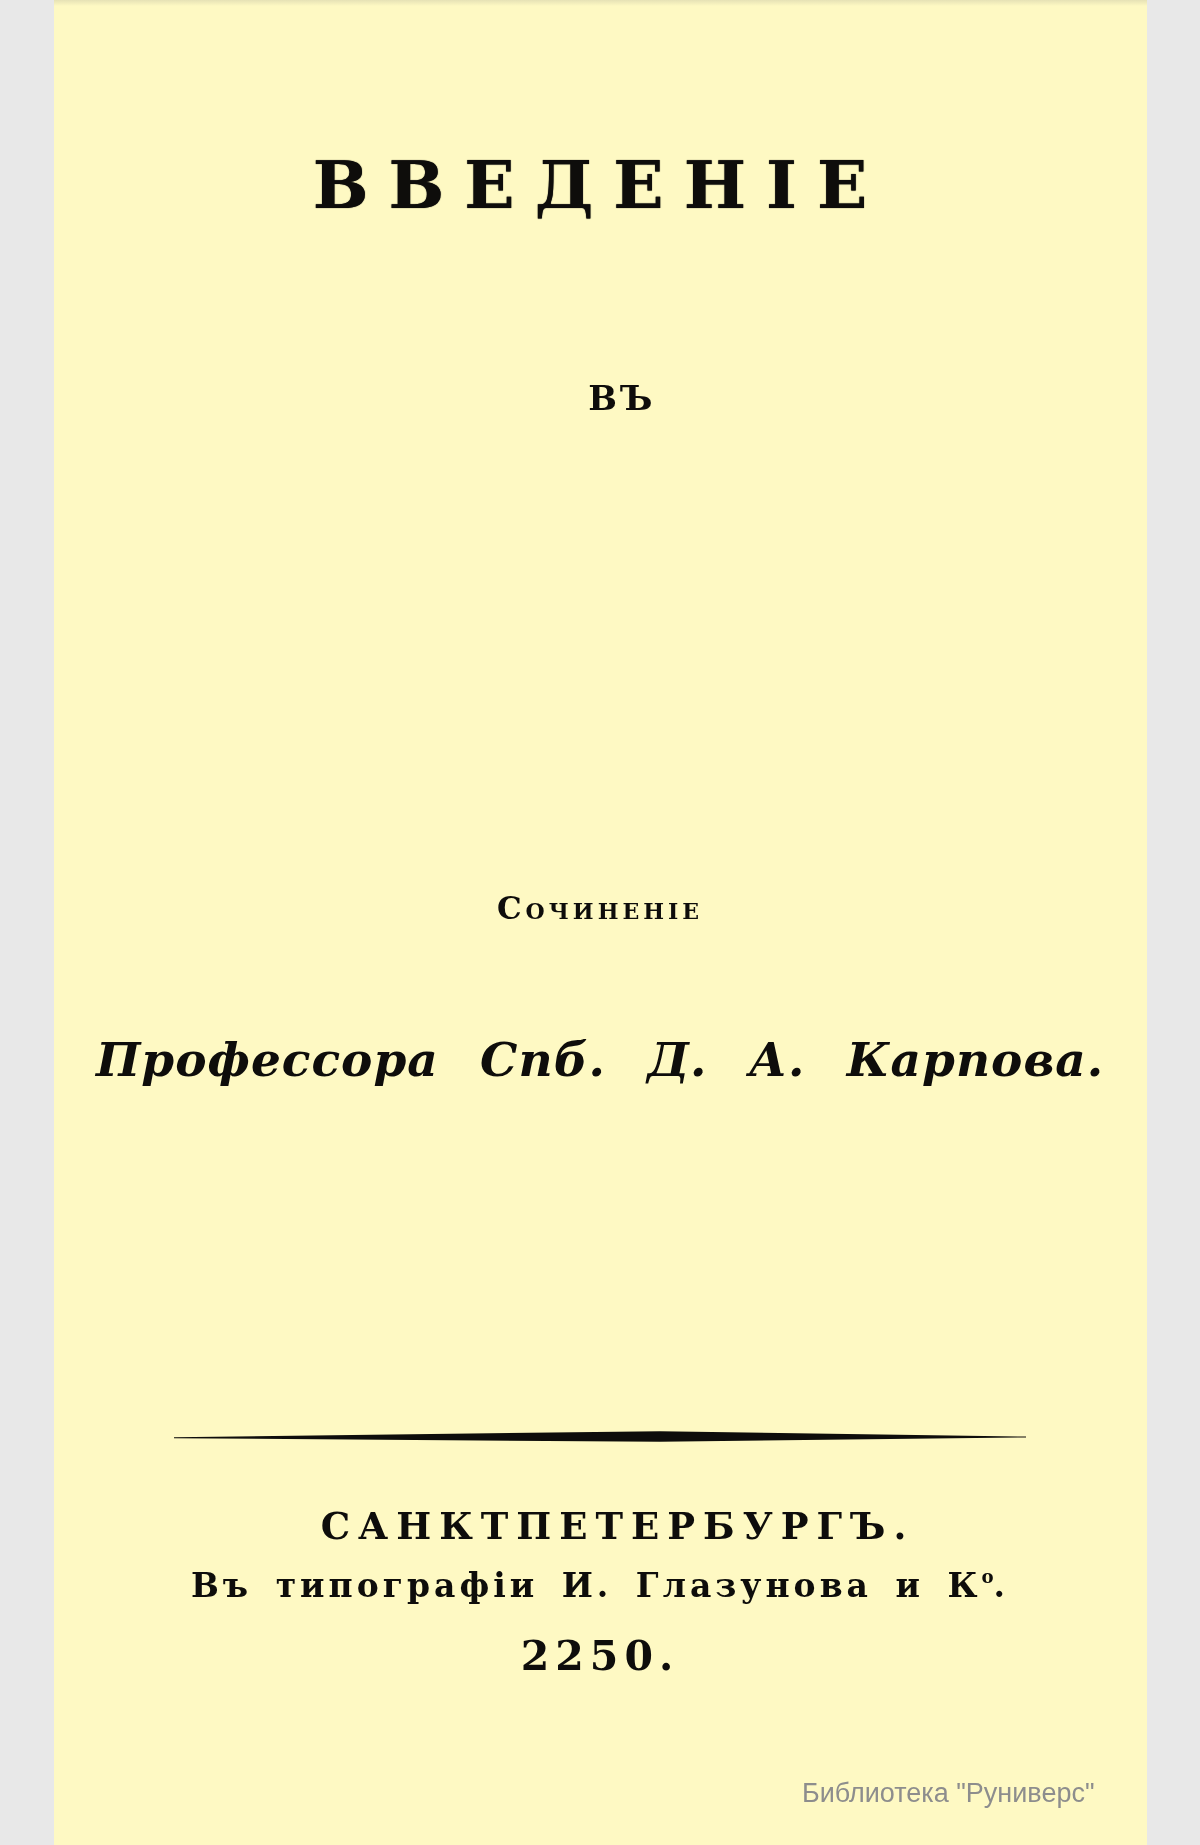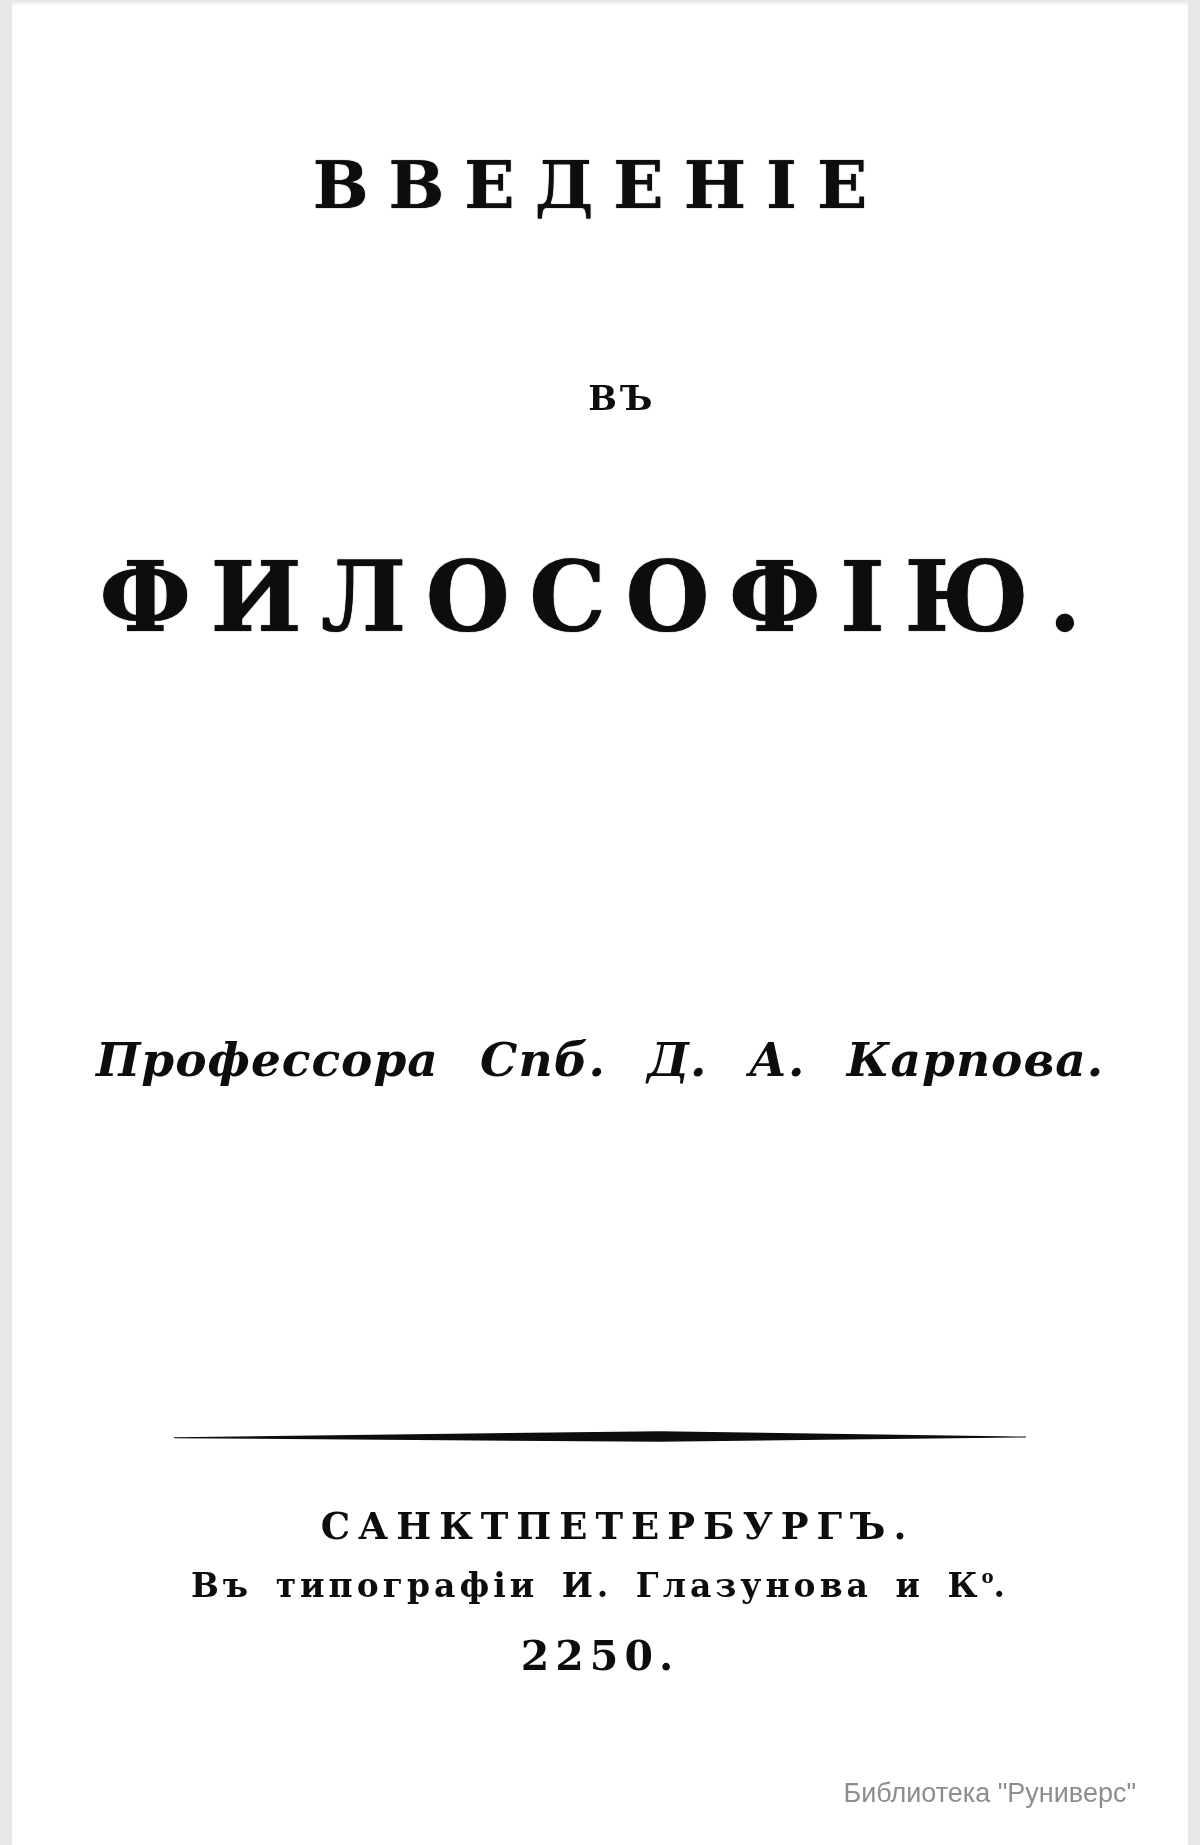--- a/index.html
+++ b/index.html
@@ -2,24 +2,24 @@
 <html><head>
 <meta charset="utf-8">
 <style>
   html, body {
     margin: 0;
     padding: 0;
     background: #e8e8e8;
   }
   .page {
     position: relative;
-    width: 1176px;
+    width: 1093px;
     height: 1845px;
     margin: 0 auto;
-    background: #ffffff;
+    background: #fef9c3;
     overflow: hidden;
     color: #0e0d0b;
     font-family: "DejaVu Serif", "Liberation Serif", serif;
   }
   
   .scan-edge {
     position: absolute;
     top: 0; left: 0; right: 0;
     height: 6px;
     background: linear-gradient(to bottom, rgba(120,120,120,0.18), rgba(120,120,120,0));
@@ -112,22 +112,22 @@
 <body>
 
 <div class="page">
 
   <div class="scan-edge"></div>
 
   <div class="centered main-title">ВВЕДЕНІЕ</div>
 
   <div class="centered preposition">ВЪ</div>
 
-  <div class="centered second-title">ФИЛОСОФІЮ.</div>
 
+  <div class="centered subtitle">Сочиненіе</div>
 
   <div class="centered author-line">Профессора Спб. Д. А. Карпова.</div>
 
   <div class="centered divider">
     <svg width="852" height="18" viewBox="0 0 852 18" aria-hidden="true">
       <polygon points="0,9.2 486,3.2 852,8.6 852,9.4 486,13.8 0,10.2" fill="#0e0d0b"></polygon>
     </svg>
   </div>
 
   <div class="centered imprint-city">САНКТПЕТЕРБУРГЪ.</div>

